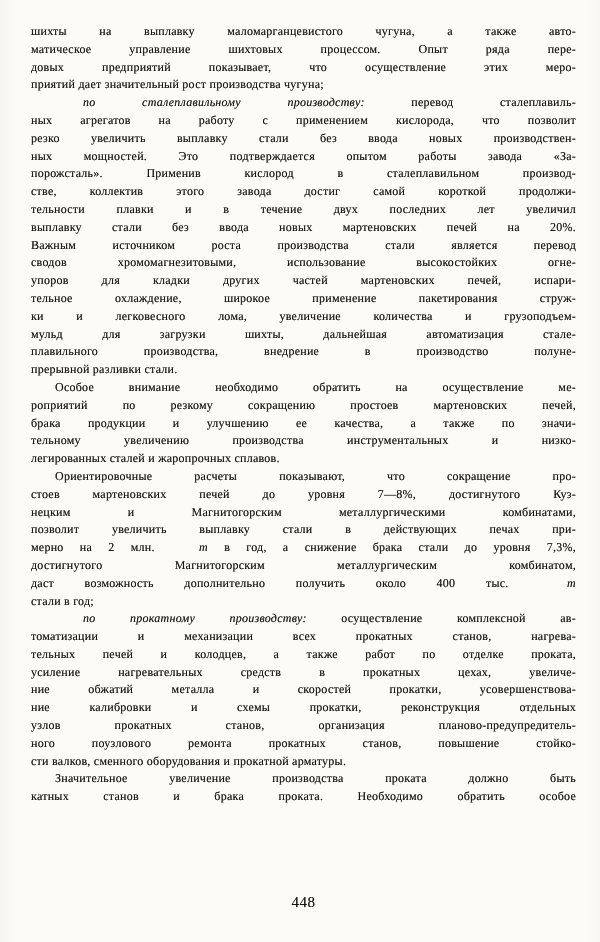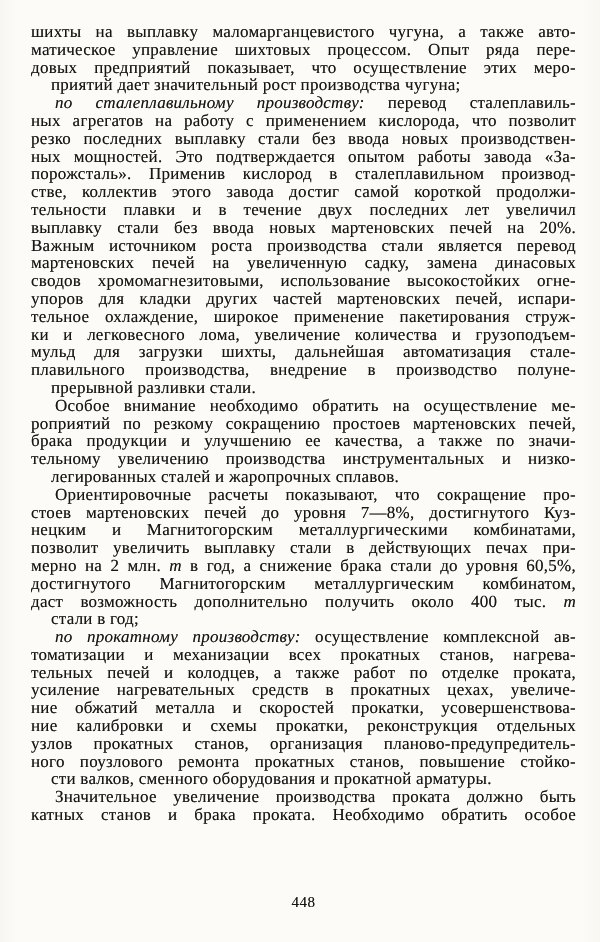--- a/index.html
+++ b/index.html
@@ -14,77 +14,76 @@
   .page {
     position: absolute; inset: 0;
     background: linear-gradient(90deg, #f7f6f1 0%, #fcfbf7 3%, #fcfbf7 97%, #f8f7f2 100%);
   }
   .text-block {
     position: absolute;
     left: 31px; top: 23px;
     width: 545px;
   }
   .line {
-    font-size: 17px;
+    font-size: 12px;
     line-height: 17.8px;
     letter-spacing: 0.25px;
     text-align: justify;
     text-align-last: justify;
     white-space: normal;
     text-rendering: geometricPrecision;
     text-shadow: 0 0 0.35px rgba(10,10,10,0.55);
   }
-  .line.end { text-align-last: left; margin-left: 20px; }
+  .line.end { text-align-last: left; }
   .line.indent { text-indent: 24px; }
-  .it { font-style: italic; }
+  .it { font-style: italic; margin-left: 28px; }
   .page-number {
     position: absolute;
     left: 0; top: 894px; width: 607px;
     text-align: center;
     font-size: 15px;
     letter-spacing: 0.5px;
     text-shadow: 0 0 0.35px rgba(10,10,10,0.55);
   }
 </style>
 </head>
 <body>
 
 <div class="page">
   <div class="text-block">
       <div class="line"><span>шихты на выплавку маломарганцевистого чугуна, а также авто-</span></div>
       <div class="line"><span>матическое управление шихтовых процессом. Опыт ряда пере-</span></div>
       <div class="line"><span>довых предприятий показывает, что осуществление этих меро-</span></div>
       <div class="line end"><span>приятий дает значительный рост производства чугуна;</span></div>
       <div class="line indent"><span class="it">по сталеплавильному производству:</span><span> перевод сталеплавиль-</span></div>
       <div class="line"><span>ных агрегатов на работу с применением кислорода, что позволит</span></div>
-      <div class="line"><span>резко последних выплавку стали без ввода новых производствен-</span></div>
+      <div class="line"><span>резко увеличить выплавку стали без ввода новых производствен-</span></div>
       <div class="line"><span>ных мощностей. Это подтверждается опытом работы завода «За-</span></div>
       <div class="line"><span>порожсталь». Применив кислород в сталеплавильном производ-</span></div>
       <div class="line"><span>стве, коллектив этого завода достиг самой короткой продолжи-</span></div>
       <div class="line"><span>тельности плавки и в течение двух последних лет увеличил</span></div>
       <div class="line"><span>выплавку стали без ввода новых мартеновских печей на 20%.</span></div>
       <div class="line"><span>Важным источником роста производства стали является перевод</span></div>
-      <div class="line"><span>мартеновских печей на увеличенную садку, замена динасовых</span></div>
       <div class="line"><span>сводов хромомагнезитовыми, использование высокостойких огне-</span></div>
       <div class="line"><span>упоров для кладки других частей мартеновских печей, испари-</span></div>
       <div class="line"><span>тельное охлаждение, широкое применение пакетирования струж-</span></div>
       <div class="line"><span>ки и легковесного лома, увеличение количества и грузоподъем-</span></div>
       <div class="line"><span>мульд для загрузки шихты, дальнейшая автоматизация стале-</span></div>
       <div class="line"><span>плавильного производства, внедрение в производство полуне-</span></div>
       <div class="line end"><span>прерывной разливки стали.</span></div>
       <div class="line indent"><span>Особое внимание необходимо обратить на осуществление ме-</span></div>
       <div class="line"><span>роприятий по резкому сокращению простоев мартеновских печей,</span></div>
       <div class="line"><span>брака продукции и улучшению ее качества, а также по значи-</span></div>
       <div class="line"><span>тельному увеличению производства инструментальных и низко-</span></div>
       <div class="line end"><span>легированных сталей и жаропрочных сплавов.</span></div>
       <div class="line indent"><span>Ориентировочные расчеты показывают, что сокращение про-</span></div>
       <div class="line"><span>стоев мартеновских печей до уровня 7—8%, достигнутого Куз-</span></div>
       <div class="line"><span>нецким и Магнитогорским металлургическими комбинатами,</span></div>
       <div class="line"><span>позволит увеличить выплавку стали в действующих печах при-</span></div>
-      <div class="line"><span>мерно на 2 млн. </span><span class="it">т</span><span> в год, а снижение брака стали до уровня 60,5%,</span></div>
+      <div class="line"><span>мерно на 2 млн. </span><span class="it">т</span><span> в год, а снижение брака стали до уровня 7,3%,</span></div>
       <div class="line"><span>достигнутого Магнитогорским металлургическим комбинатом,</span></div>
       <div class="line"><span>даст возможность дополнительно получить около 400 тыс. </span><span class="it">т</span></div>
       <div class="line end"><span>стали в год;</span></div>
       <div class="line indent"><span class="it">по прокатному производству:</span><span> осуществление комплексной ав-</span></div>
       <div class="line"><span>томатизации и механизации всех прокатных станов, нагрева-</span></div>
       <div class="line"><span>тельных печей и колодцев, а также работ по отделке проката,</span></div>
       <div class="line"><span>усиление нагревательных средств в прокатных цехах, увеличе-</span></div>
       <div class="line"><span>ние обжатий металла и скоростей прокатки, усовершенствова-</span></div>
       <div class="line"><span>ние калибровки и схемы прокатки, реконструкция отдельных</span></div>
       <div class="line"><span>узлов прокатных станов, организация планово-предупредитель-</span></div>

